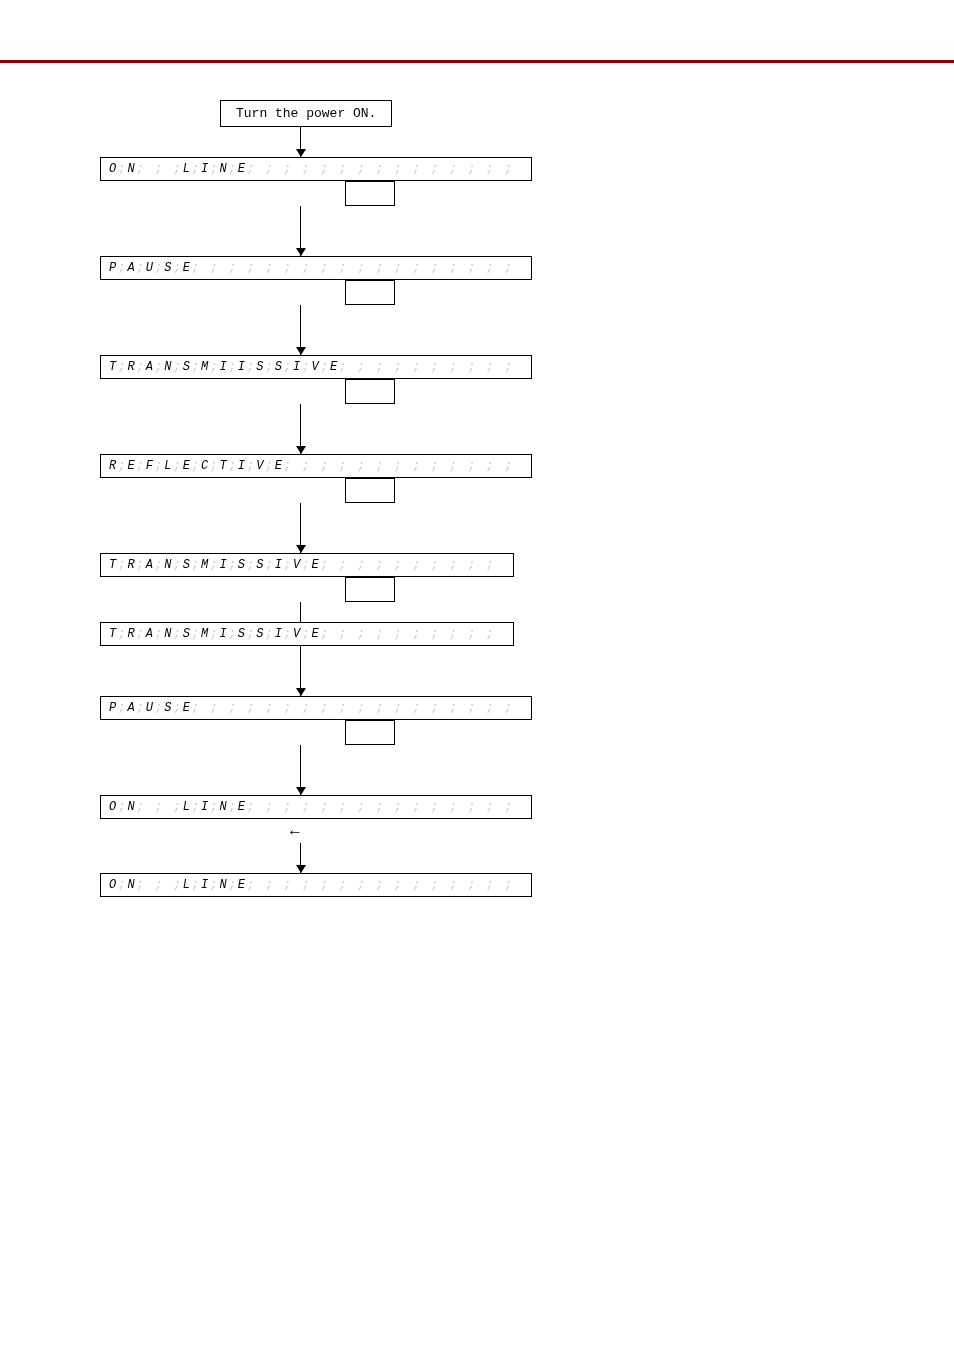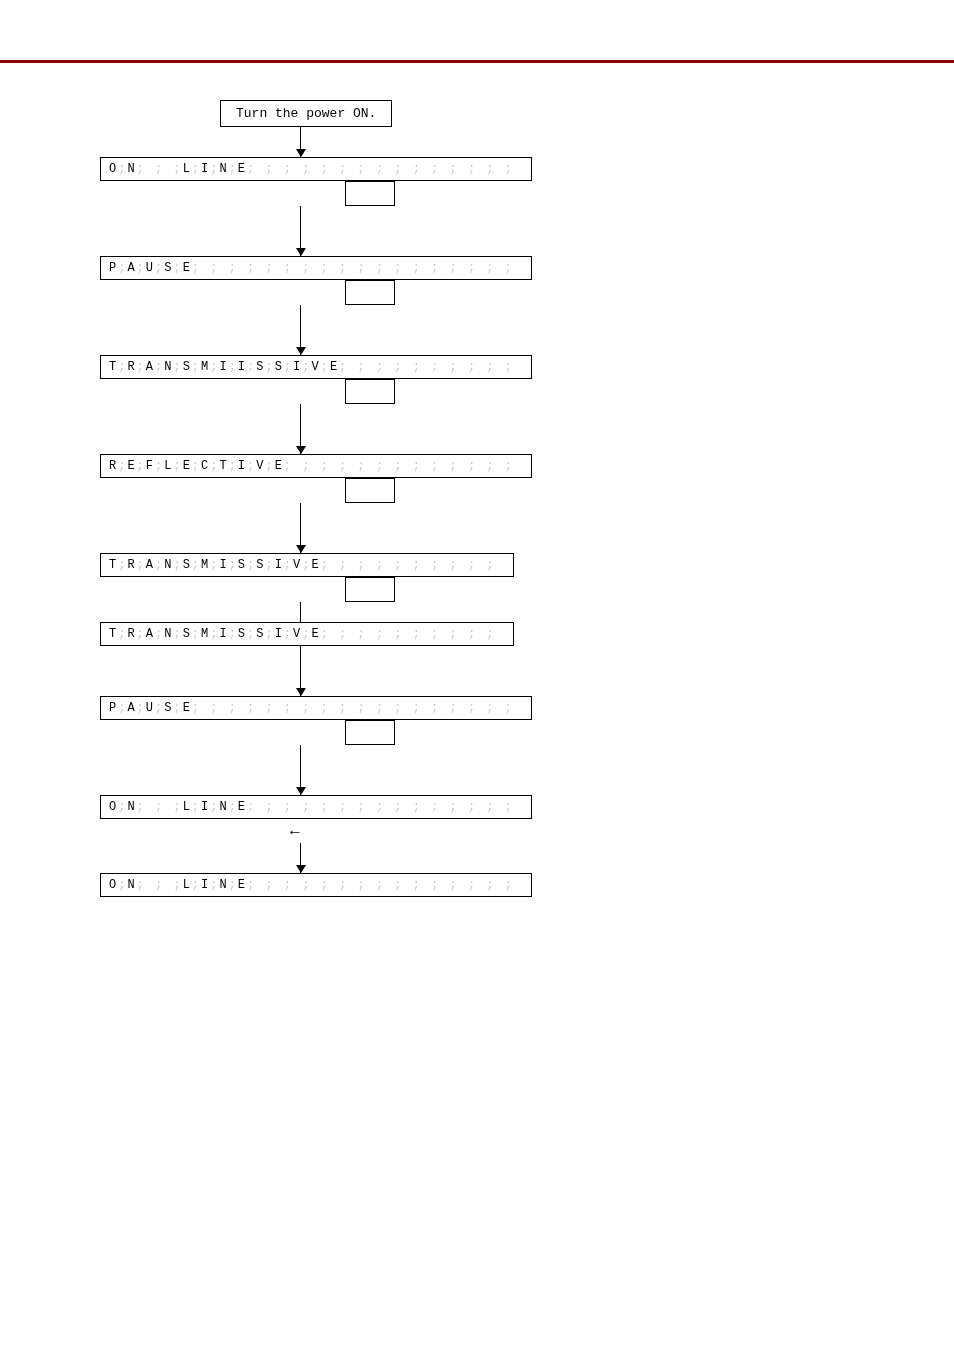--- a/index.html
+++ b/index.html
@@ -73,20 +73,21 @@
       font-size: 12px;
       letter-spacing: 1px;
       white-space: nowrap;
       min-width: 320px;
     }
 
     .state-label {
       font-family: 'Courier New', Courier, monospace;
       font-size: 12px;
       letter-spacing: 2px;
+      font-style: italic;
     }
 
     .spacer-line {
       width: 1px;
       height: 20px;
       background: #000;
       margin-left: 200px;
     }
 
     .inline-small-box {

